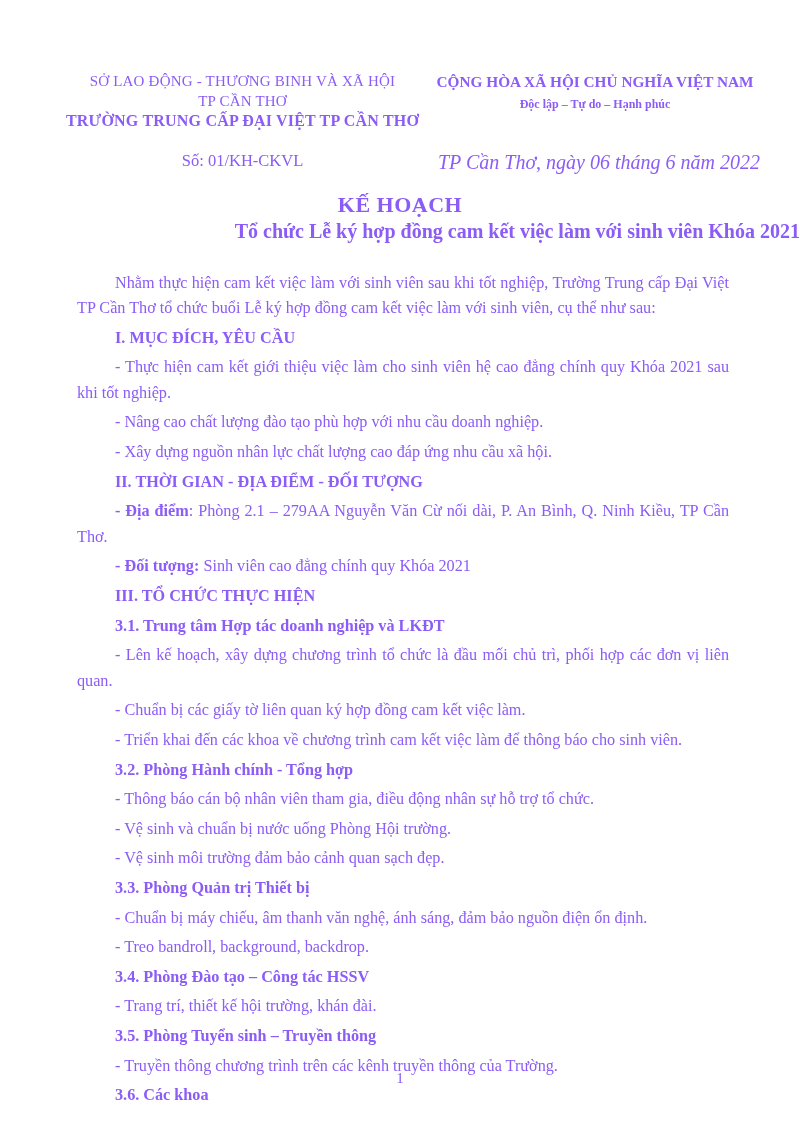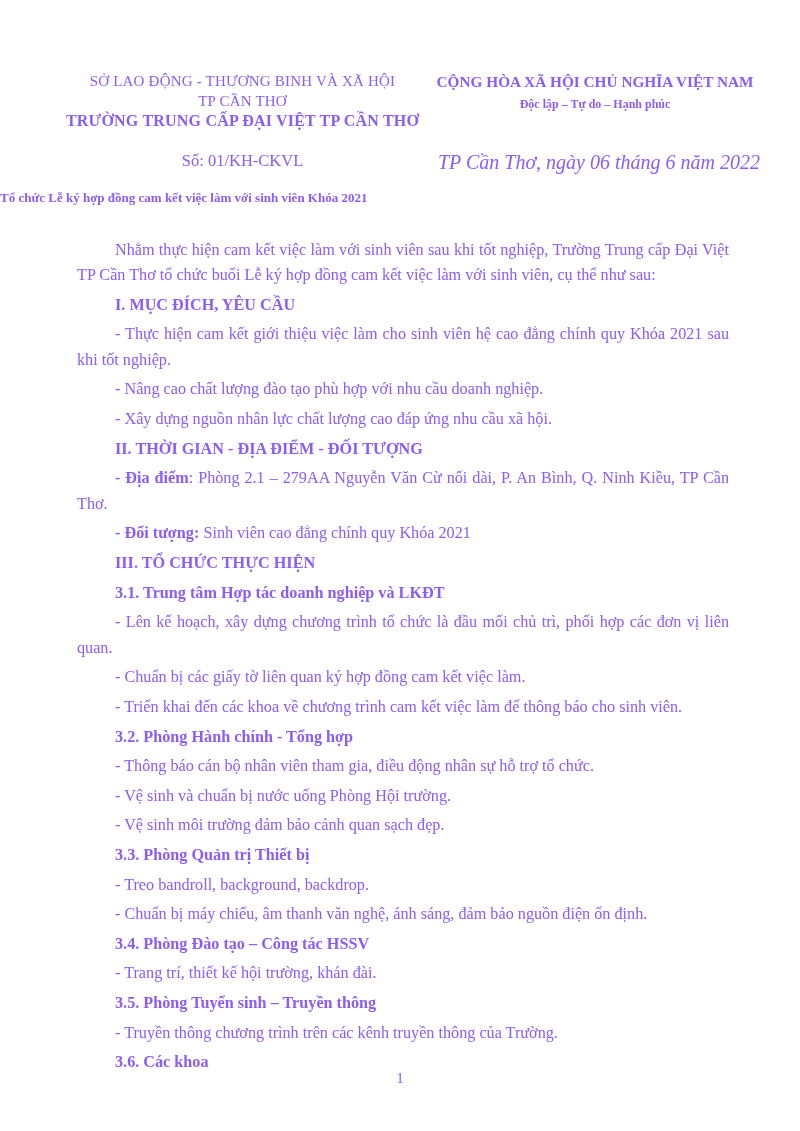--- a/index.html
+++ b/index.html
@@ -54,24 +54,24 @@
   
   .title {
     margin-top: 17px;
     text-align: center;
     font-weight: bold;
     font-size: 22px;
     line-height: 28px;
     letter-spacing: 0.5px;
   }
   .subtitle {
-    margin-top: 12px;
-    text-align: left;
+    margin-top: 0;
+    text-align: right;
     font-weight: bold;
-    font-size: 13px;
+    font-size: 20px;
     line-height: 24px;
   }
   
   .body {
     margin: 28px 67px 0 73px;
     font-size: 16.2px;
     line-height: 25.6px;
     text-align: justify;
   }
   .body p {
@@ -105,20 +105,21 @@
       <div>CỘNG HÒA XÃ HỘI CHỦ NGHĨA VIỆT NAM</div>
       <div class="motto">Độc lập –  Tự do – Hạnh phúc</div>
     </div>
   </div>
 
   <div class="meta-row">
     <div class="doc-number">Số: 01/KH-CKVL</div>
     <div class="date-line">TP Cần Thơ, ngày 06 tháng 6 năm 2022</div>
   </div>
 
+  <div class="title">KẾ HOẠCH</div>
   <div class="subtitle">Tổ chức Lễ ký hợp đồng cam kết việc làm với sinh viên Khóa 2021</div>
 
   <div class="body">
       <p><span>Nhằm thực hiện cam kết việc làm với sinh viên sau khi tốt nghiệp, Trường Trung cấp Đại Việt TP Cần Thơ tổ chức buổi Lễ ký hợp đồng cam kết việc làm với sinh viên, cụ thể như sau:</span></p>
       <p class="heading"><b>I. MỤC ĐÍCH, YÊU CẦU</b></p>
       <p><span>- Thực hiện cam kết giới thiệu việc làm cho sinh viên hệ cao đẳng chính quy Khóa 2021 sau khi tốt nghiệp.</span></p>
       <p><span>- Nâng cao chất lượng đào tạo phù hợp với nhu cầu doanh nghiệp.</span></p>
       <p><span>- Xây dựng nguồn nhân lực chất lượng cao đáp ứng nhu cầu xã hội.</span></p>
       <p class="heading"><b>II. THỜI GIAN - ĐỊA ĐIỂM - ĐỐI TƯỢNG</b></p>
       <p><b>- Địa điểm</b><span>: Phòng 2.1 – 279AA Nguyễn Văn Cừ nối dài, P. An Bình, Q. Ninh Kiều, TP Cần Thơ.</span></p>
@@ -126,22 +127,22 @@
       <p class="heading"><b>III. TỔ CHỨC THỰC HIỆN</b></p>
       <p class="heading"><b>3.1. Trung tâm Hợp tác doanh nghiệp và LKĐT</b></p>
       <p><span>- Lên kế hoạch, xây dựng chương trình tổ chức là đầu mối chủ trì, phối hợp các đơn vị liên quan.</span></p>
       <p><span>- Chuẩn bị các giấy tờ liên quan ký hợp đồng cam kết việc làm.</span></p>
       <p><span>- Triển khai đến các khoa về chương trình cam kết việc làm để thông báo cho sinh viên.</span></p>
       <p class="heading"><b>3.2. Phòng Hành chính - Tổng hợp</b></p>
       <p><span>- Thông báo cán bộ nhân viên tham gia, điều động nhân sự hỗ trợ tổ chức.</span></p>
       <p><span>- Vệ sinh và chuẩn bị nước uống Phòng Hội trường.</span></p>
       <p><span>- Vệ sinh môi trường đảm bảo cảnh quan sạch đẹp.</span></p>
       <p class="heading"><b>3.3. Phòng Quản trị Thiết bị</b></p>
+      <p><span>- Chuẩn bị máy chiếu, âm thanh văn nghệ, ánh sáng, đảm bảo nguồn điện ổn định.</span></p>
       <p><span>- Treo bandroll, background, backdrop.</span></p>
-      <p><span>- Chuẩn bị máy chiếu, âm thanh văn nghệ, ánh sáng, đảm bảo nguồn điện ổn định.</span></p>
       <p class="heading"><b>3.4. Phòng Đào tạo – Công tác HSSV</b></p>
       <p><span>- Trang trí, thiết kế hội trường, khán đài.</span></p>
       <p class="heading"><b>3.5. Phòng Tuyển sinh – Truyền thông</b></p>
       <p><span>- Truyền thông chương trình trên các kênh truyền thông của Trường.</span></p>
       <p class="heading"><b>3.6. Các khoa</b></p>
     </div>
 
   <div class="page-number">1</div>
 
 </div>

